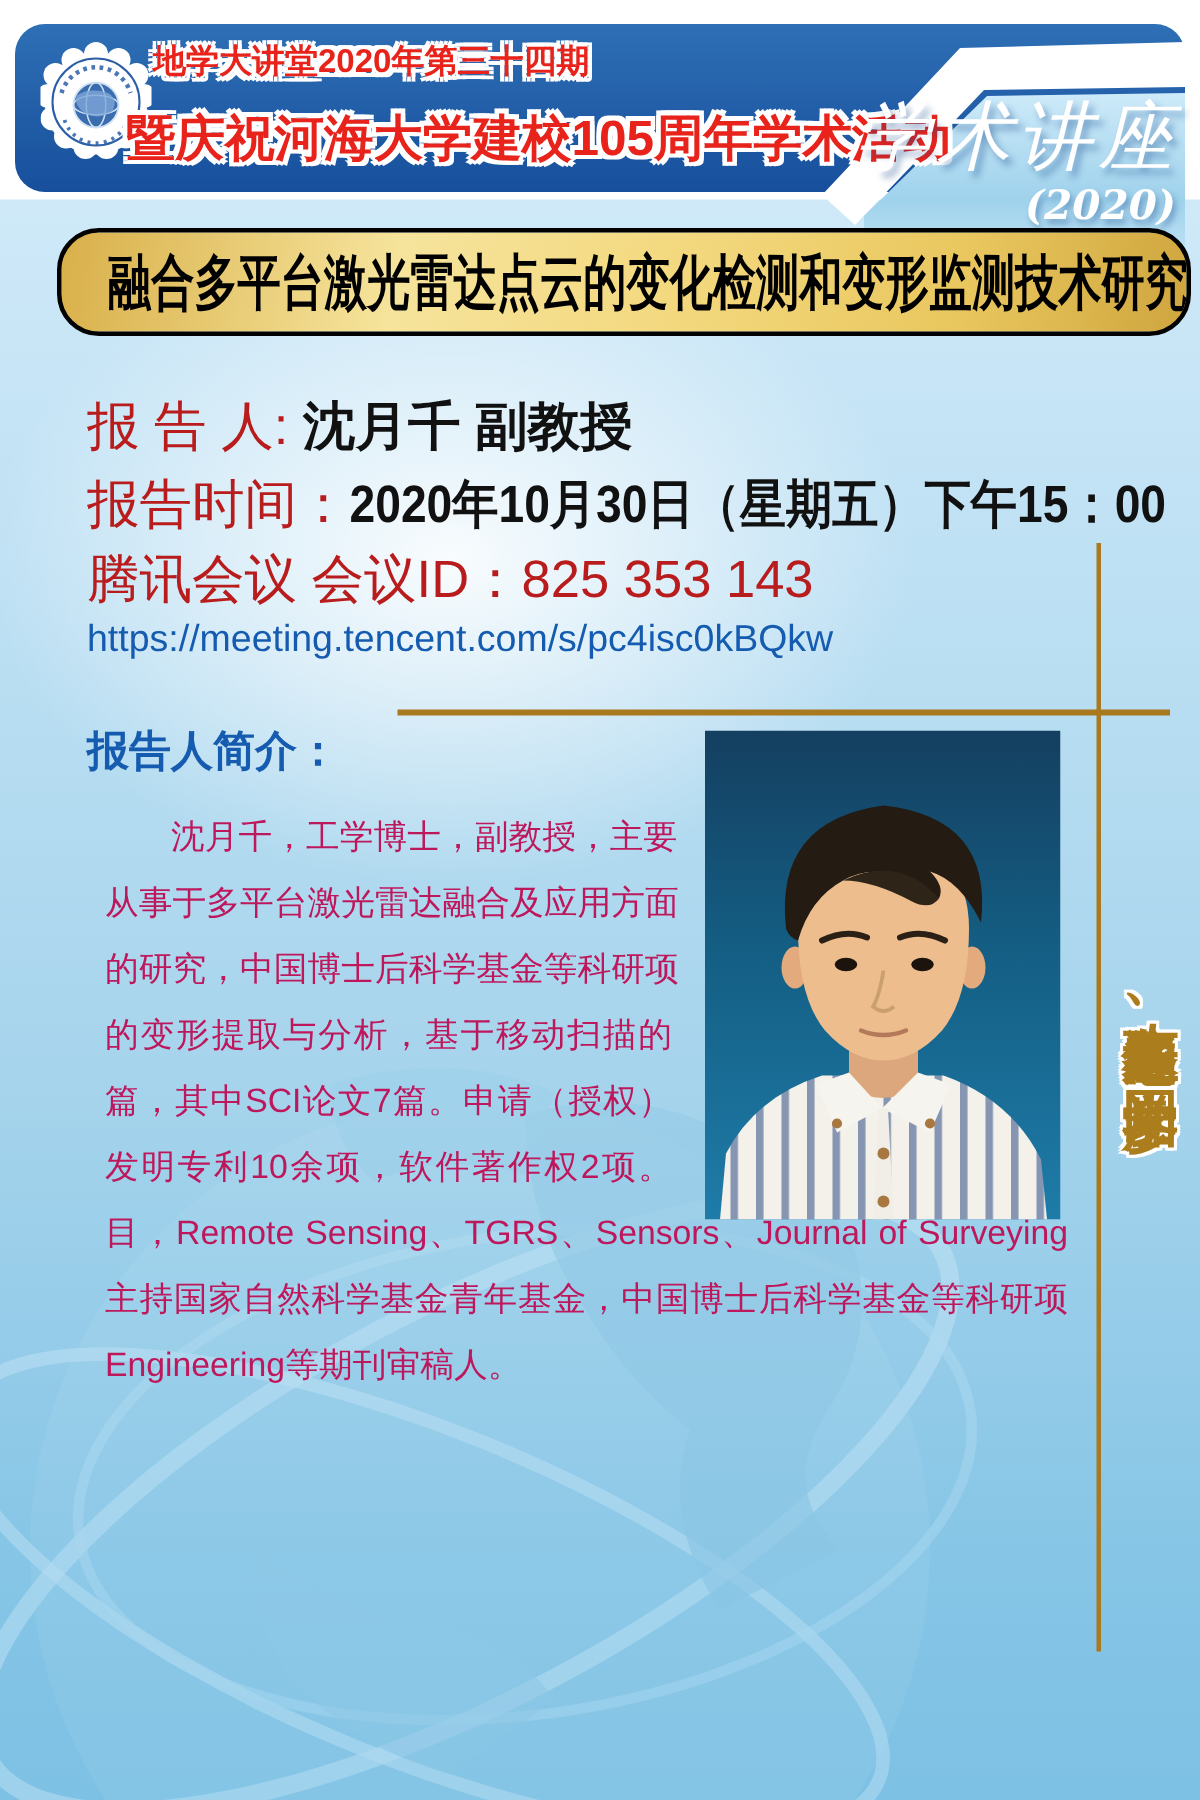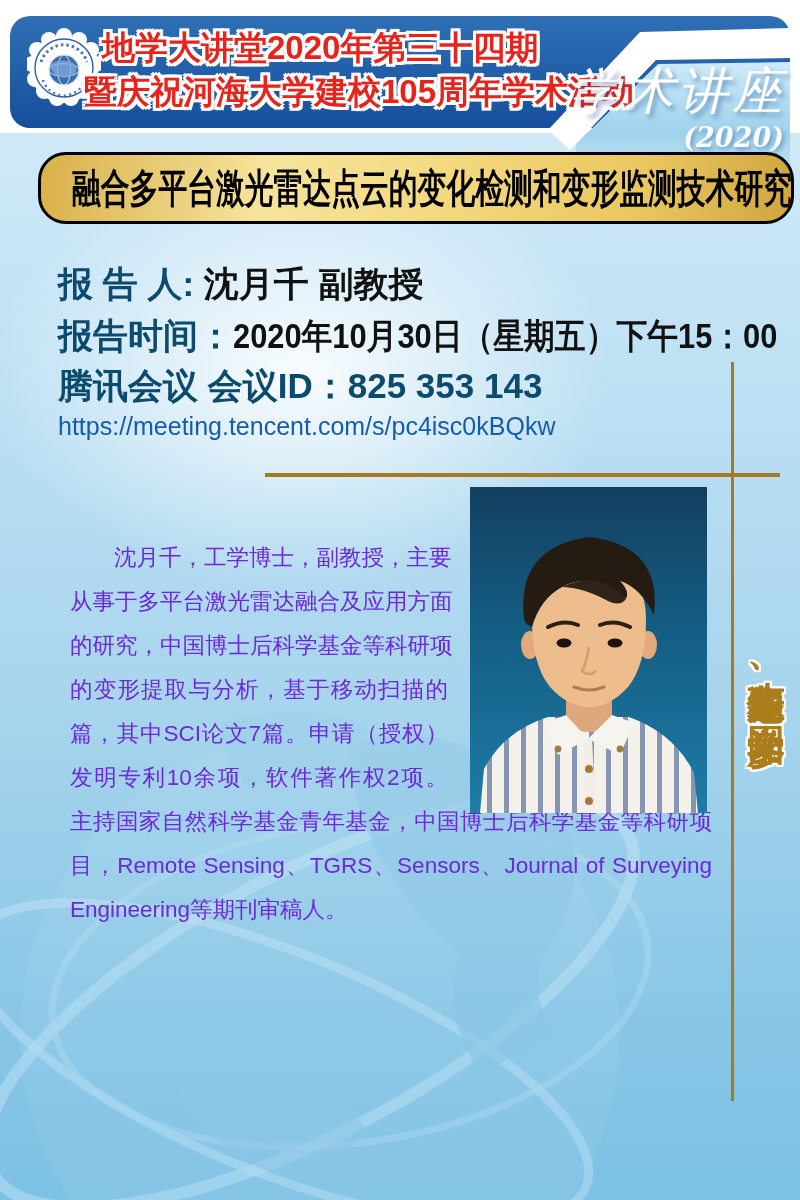--- a/index.html
+++ b/index.html
@@ -16,21 +16,21 @@
   }
   .watermark{position:absolute;left:-80px;top:470px;pointer-events:none;}
   
   .header-svg{position:absolute;left:0;top:0;}
   .logo{position:absolute;left:27px;top:28px;}
   .red-line{
     position:absolute;color:#e7231b;font-weight:900;white-space:nowrap;
     text-shadow:-3px -3px 0 #fff,3px -3px 0 #fff,-3px 3px 0 #fff,3px 3px 0 #fff,
                 -3px 0 0 #fff,3px 0 0 #fff,0 -3px 0 #fff,0 3px 0 #fff;
   }
-  .red-line1{left:102px;top:26px;font-size:33px;}
+  .red-line1{left:102px;top:26px;font-size:22px;}
   .red-line2{left:84px;top:70px;font-size:33px;}
   .corner-title{
     position:absolute;right:14px;top:58px;width:300px;text-align:right;
     color:#ffffff;font-size:50px;font-weight:400;font-style:italic;
     font-family:"DejaVu Serif",serif;letter-spacing:4px;
     text-shadow:3px 4px 5px rgba(20,70,140,.45);white-space:nowrap;
   }
   .corner-year{
     position:absolute;right:16px;top:122px;width:200px;text-align:right;
     color:#ffffff;font-size:27px;font-weight:bold;font-style:italic;
@@ -42,36 +42,36 @@
     border:3px solid #000;border-radius:28px;
     background:linear-gradient(100deg,#d9b04a 0%,#f6e49c 30%,#f3d87e 55%,#e9c75e 80%,#cfa53e 100%);
     display:flex;align-items:center;justify-content:center;overflow:hidden;padding-left:32px;
   }
   .banner-text{
     color:#000;font-size:40px;font-weight:900;white-space:nowrap;
     transform:scaleX(.72);transform-origin:center;letter-spacing:0;
   }
   
   .info-line{position:absolute;left:58px;white-space:nowrap;}
-  .lbl{color:#0c4a6e;font-weight:bold;}
+  .lbl{color:#b91c1c;font-weight:normal;}
   .val{color:#111111;font-weight:bold;}
   .line-speaker{top:261px;font-size:35px;}
   .line-time{top:313px;font-size:35px;}
   .line-time .val{display:inline-block;transform:scaleX(.88);transform-origin:left center;}
   .line-meeting{top:363px;font-size:35px;}
   .line-url{top:412px;font-size:25px;color:#155cb0;font-weight:500;}
   
   .h-gold-line{position:absolute;left:265px;top:473px;width:515px;height:4px;background:#a8791e;}
   .v-gold-line{position:absolute;left:731px;top:362px;width:3px;height:739px;background:#a8791e;}
   
   .bio-heading{position:absolute;left:58px;top:482px;font-size:28px;font-weight:bold;color:#155cb0;}
   .bio{position:absolute;left:70px;top:536px;width:642px;color:#111;}
   .bio-line{
     font-size:22.5px;line-height:44px;height:44px;white-space:nowrap;
-    text-align:justify;text-align-last:justify;color:#6d28d9;font-weight:500;
+    text-align:justify;text-align-last:justify;color:#be185d;font-weight:500;
   }
   .bio-line.narrow{width:378px;}
   .bio-line.wide{width:642px;}
   .bio-line.indent{text-indent:44px;}
   .bio-line.last{text-align-last:left;}
   
   .photo{position:absolute;left:470px;top:487px;width:237px;height:326px;}
   
   .side-note{
     position:absolute;left:740px;top:652px;height:470px;
@@ -164,29 +164,30 @@
     <span class="lbl">报告时间：</span><span class="val">2020年10月30日（星期五）下午15：00</span>
   </div>
   <div class="info-line line-meeting">
     <span class="lbl">腾讯会议 会议ID：</span><span class="lbl">825 353 143</span>
   </div>
   <div class="info-line line-url">https://meeting.tencent.com/s/pc4isc0kBQkw</div>
 
   <div class="h-gold-line"></div>
   <div class="v-gold-line"></div>
 
+  <div class="bio-heading">报告人简介：</div>
   <div class="bio">
       <div class="bio-line narrow indent">沈月千，工学博士，副教授，主要</div>
       <div class="bio-line narrow">从事于多平台激光雷达融合及应用方面</div>
       <div class="bio-line narrow">的研究，中国博士后科学基金等科研项</div>
       <div class="bio-line narrow">的变形提取与分析，基于移动扫描的</div>
       <div class="bio-line narrow">篇，其中SCI论文7篇。申请（授权）</div>
       <div class="bio-line narrow">发明专利10余项，软件著作权2项。</div>
+      <div class="bio-line wide">目，Remote Sensing、TGRS、Sensors、Journal of Surveying</div>
       <div class="bio-line wide">主持国家自然科学基金青年基金，中国博士后科学基金等科研项</div>
-      <div class="bio-line wide">目，Remote Sensing、TGRS、Sensors、Journal of Surveying</div>
       <div class="bio-line wide last">Engineering等期刊审稿人。</div>
     </div>
 
   <svg class="photo" width="237" height="326" viewBox="0 0 237 326">
     <defs>
       <linearGradient id="phBg" x1="0" y1="0" x2="0" y2="1">
         <stop offset="0" stop-color="#143f60"></stop>
           <stop offset="0.45" stop-color="#145e84"></stop>
           <stop offset="1" stop-color="#1e7ca8"></stop>
       </linearGradient>

